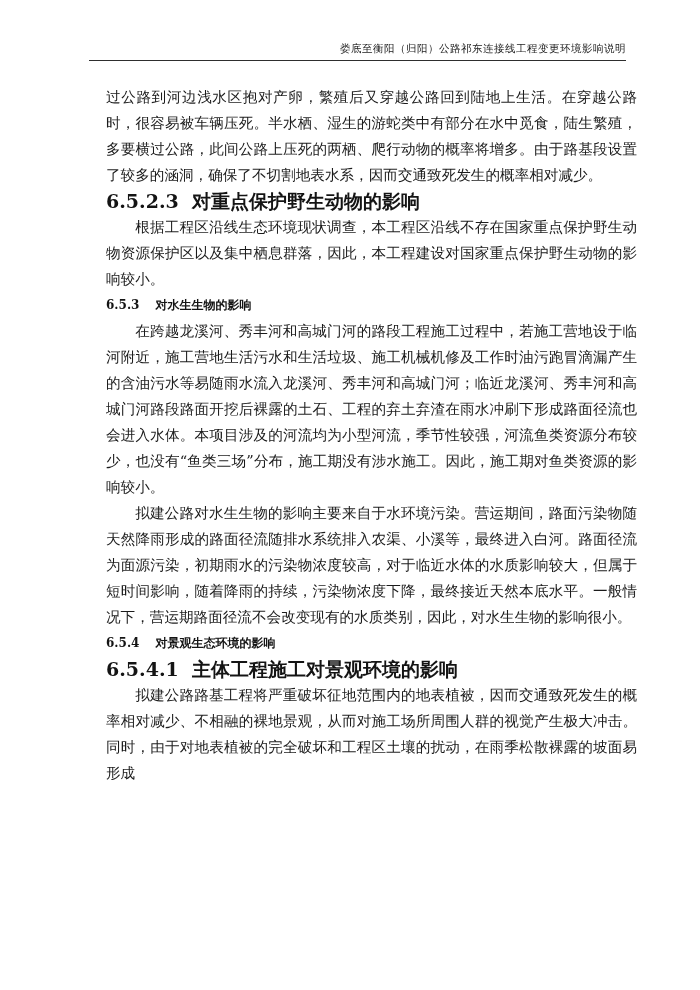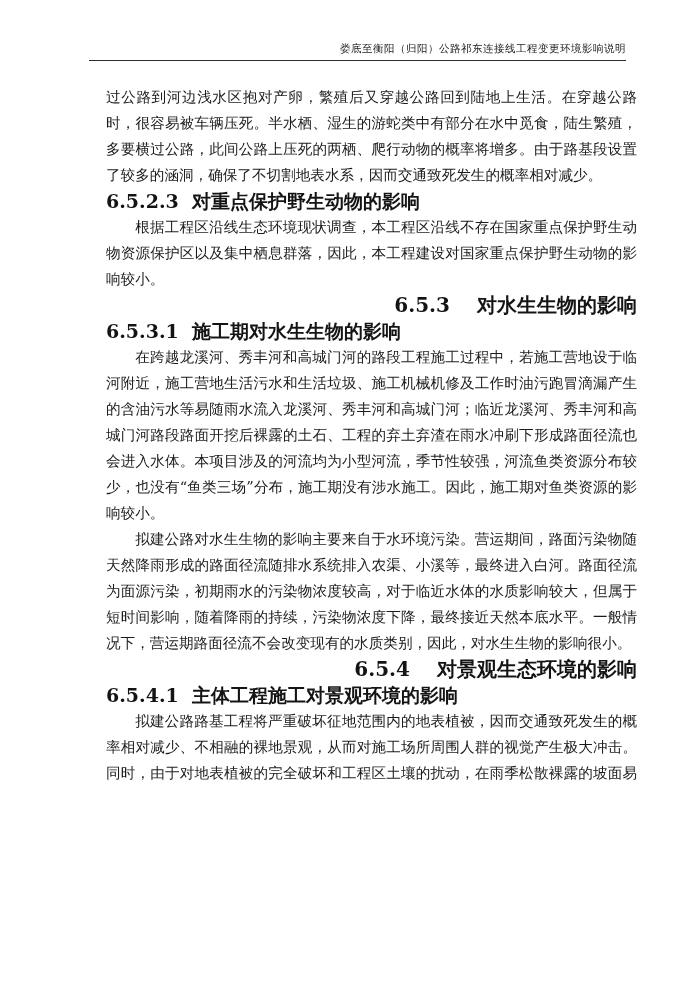--- a/index.html
+++ b/index.html
@@ -35,21 +35,21 @@
     text-align: justify;
   }
   .para { margin: 0; text-indent: 2em; }
   .para.no-indent { text-indent: 0; }
   .h3, .h4 {
     margin: 0;
     font-weight: bold;
     text-align: left;
     color: #141414;
   }
-  .h3 { font-size: 20px; text-align: right; }
+  .h3 { font-size: 12px; }
   .h4 { font-size: 19px; }
   .h3 .hnum { margin-right: 1.35em; }
   .h4 .hnum { margin-right: 0.7em; }
   .footer {
     position: absolute;
     left: 0;
     top: 922px;
     width: 700px;
     text-align: left;
     font-size: 11.5px;
@@ -68,21 +68,20 @@
   <div class="content">
 
     <p class="para no-indent">过公路到河边浅水区抱对产卵，繁殖后又穿越公路回到陆地上生活。在穿越公路时，很容易被车辆压死。半水栖、湿生的游蛇类中有部分在水中觅食，陆生繁殖，多要横过公路，此间公路上压死的两栖、爬行动物的概率将增多。由于路基段设置了较多的涵洞，确保了不切割地表水系，因而交通致死发生的概率相对减少。</p>
 
     <p class="h4"><span class="hnum">6.5.2.3</span><span>对重点保护野生动物的影响</span></p>
 
     <p class="para">根据工程区沿线生态环境现状调查，本工程区沿线不存在国家重点保护野生动物资源保护区以及集中栖息群落，因此，本工程建设对国家重点保护野生动物的影响较小。</p>
 
     <p class="h3"><span class="hnum">6.5.3</span><span>对水生生物的影响</span></p>
 
-    <p class="h4"><span class="hnum">6.5.3.1</span><span>施工期对水生生物的影响</span></p>
 
 
     <p class="para">在跨越龙溪河、秀丰河和高城门河的路段工程施工过程中，若施工营地设于临河附近，施工营地生活污水和生活垃圾、施工机械机修及工作时油污跑冒滴漏产生的含油污水等易随雨水流入龙溪河、秀丰河和高城门河；临近龙溪河、秀丰河和高城门河路段路面开挖后裸露的土石、工程的弃土弃渣在雨水冲刷下形成路面径流也会进入水体。本项目涉及的河流均为小型河流，季节性较强，河流鱼类资源分布较少，也没有“鱼类三场”分布，施工期没有涉水施工。因此，施工期对鱼类资源的影响较小。</p>
 
 
     <p class="para">拟建公路对水生生物的影响主要来自于水环境污染。营运期间，路面污染物随天然降雨形成的路面径流随排水系统排入农渠、小溪等，最终进入白河。路面径流为面源污染，初期雨水的污染物浓度较高，对于临近水体的水质影响较大，但属于短时间影响，随着降雨的持续，污染物浓度下降，最终接近天然本底水平。一般情况下，营运期路面径流不会改变现有的水质类别，因此，对水生生物的影响很小。</p>
 
     <p class="h3"><span class="hnum">6.5.4</span><span>对景观生态环境的影响</span></p>
 
     <p class="h4"><span class="hnum">6.5.4.1</span><span>主体工程施工对景观环境的影响</span></p>

